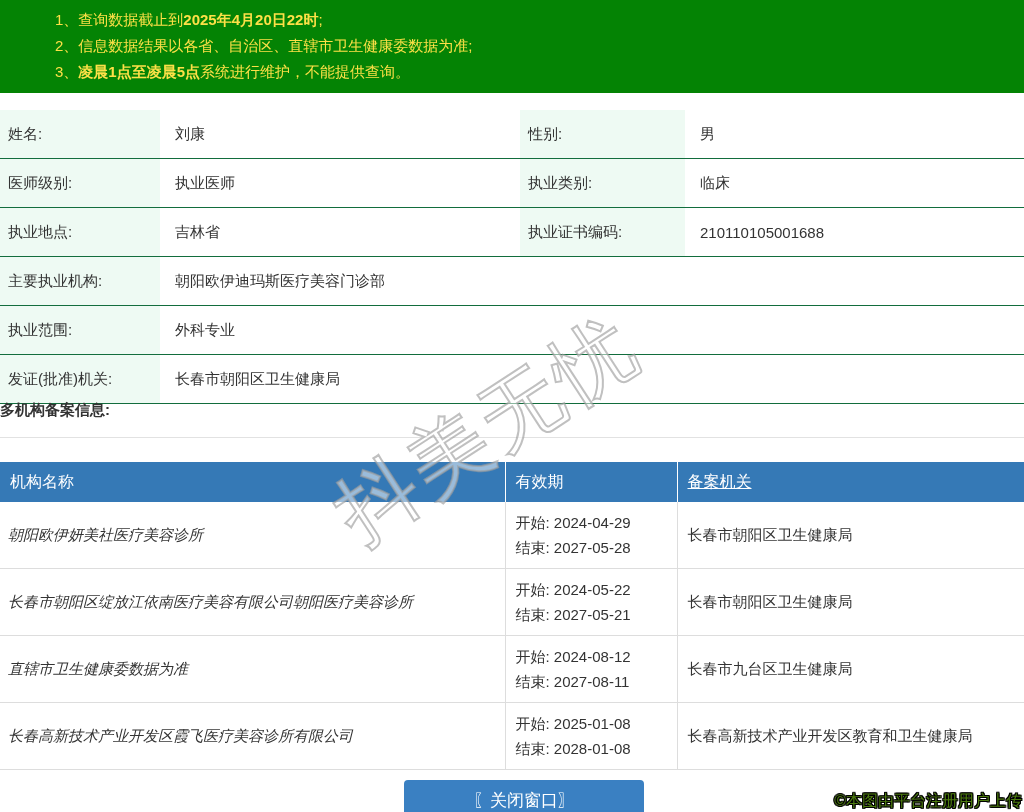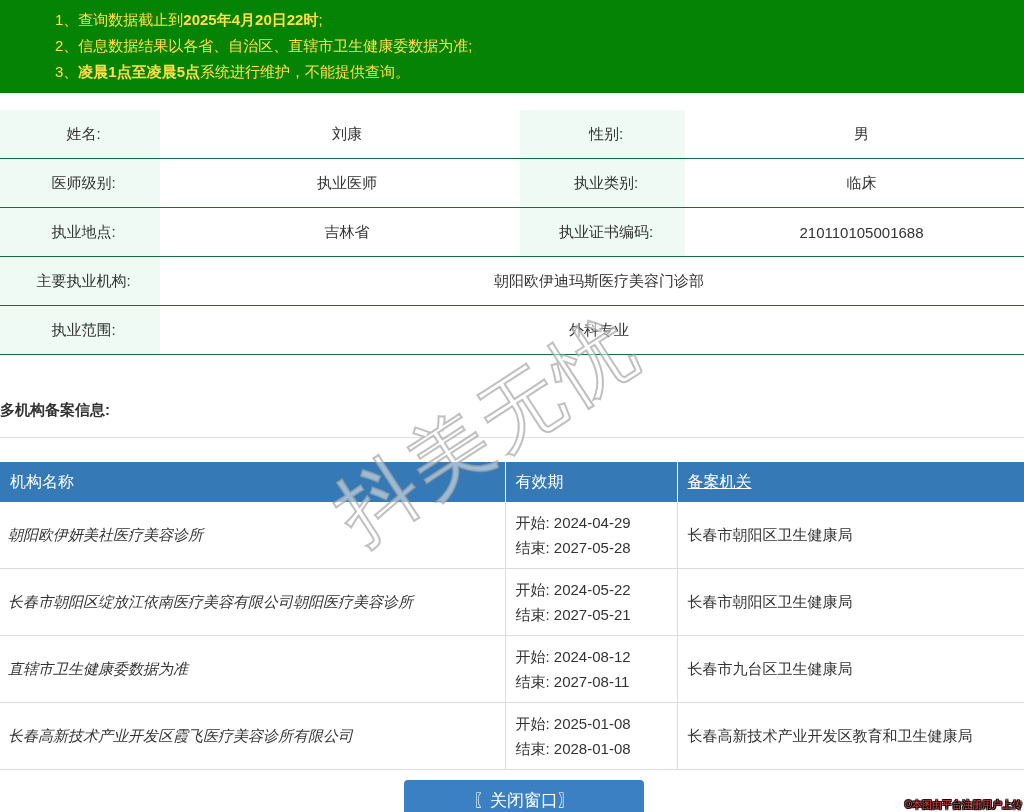--- a/index.html
+++ b/index.html
@@ -16,21 +16,21 @@
   }
   .notice-line{line-height:26px;white-space:nowrap;}
   .notice-line b{font-weight:bold;}
   
   .info-table{
     position:absolute;top:110px;left:0;width:1024px;
     border-collapse:collapse;table-layout:fixed;
   }
   .info-table td{
     height:46px;font-size:15px;vertical-align:middle;
-    border-bottom:1px solid #126d3d;overflow:hidden;white-space:nowrap;text-align:center;
+    border-bottom:1px solid #126d3d;overflow:hidden;white-space:nowrap;
   }
   .info-table td.lbl{background:#eefaf3;padding-left:8px;}
   .info-table td.val{padding-left:15px;}
   
   .section-title{
     position:absolute;top:401px;left:0;width:1024px;text-align:left;
     font-size:15px;font-weight:bold;color:#333;
   }
   .divider{
     position:absolute;top:437px;left:0;width:1024px;height:0;
@@ -68,21 +68,21 @@
     position:absolute;left:308px;top:350px;width:440px;height:100px;
     transform:rotate(-33deg);
     font-size:80px;letter-spacing:5px;white-space:nowrap;
     color:rgba(255,255,255,0.5);
     -webkit-text-stroke:2px rgba(158,158,158,0.65);
     z-index:10;pointer-events:none;
   }
   
   .stamp{
     position:absolute;right:2px;bottom:0;z-index:11;
-    font-size:10px;color:#ef4444;white-space:nowrap;
+    font-size:16px;color:#4d7c0f;white-space:nowrap;
     text-shadow:-1px -1px 0 #000,1px -1px 0 #000,-1px 1px 0 #000,1px 1px 0 #000,
                 0 -1px 0 #000,0 1px 0 #000,-1px 0 0 #000,1px 0 0 #000;
   }
 </style>
 </head>
 <body>
 
 <div class="notice">
   <div class="notice-line"><span>1、</span><span>查询数据截止到</span><b>2025年4月20日22时</b><span>;</span></div>
   <div class="notice-line"><span>2、</span><span>信息数据结果以各省、自治区、直辖市卫生健康委数据为准;</span><b></b><span></span></div>
@@ -115,20 +115,24 @@
     <td class="lbl">执业证书编码:</td>
     <td class="val">210110105001688</td>
   </tr>
   <tr>
     <td class="lbl">主要执业机构:</td>
     <td class="val" colspan="3">朝阳欧伊迪玛斯医疗美容门诊部</td>
   </tr>
   <tr>
     <td class="lbl">执业范围:</td>
     <td class="val" colspan="3">外科专业</td>
+  </tr>
+  <tr>
+    <td class="lbl">发证(批准)机关:</td>
+    <td class="val" colspan="3">长春市朝阳区卫生健康局</td>
   </tr>
 </tbody>
   </table>
 
 <div class="section-title">多机构备案信息:</div>
 <div class="divider"></div>
 
 <table class="reg-table">
   <colgroup>
       <col style="width:505px">

